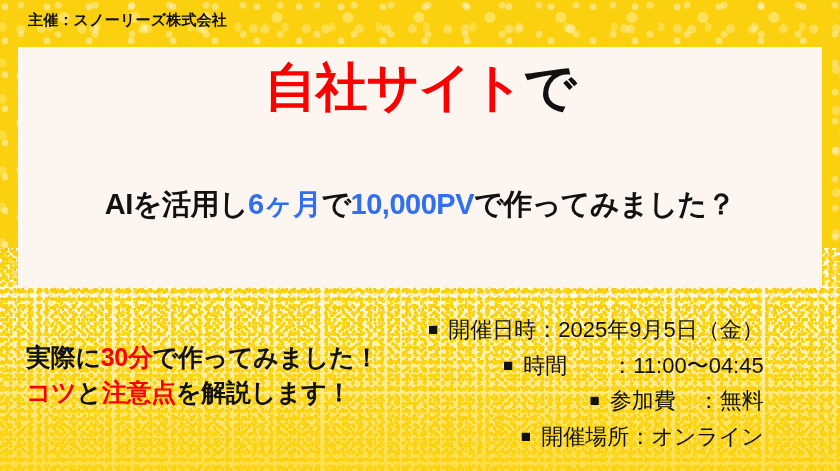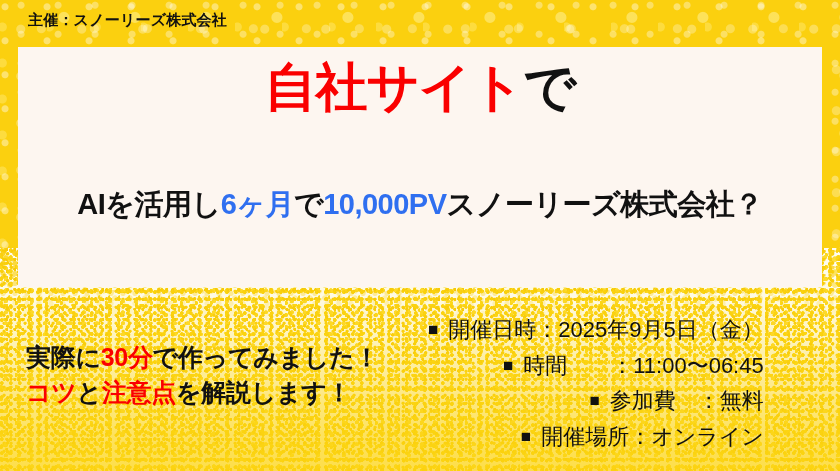--- a/index.html
+++ b/index.html
@@ -164,40 +164,40 @@
   <div class="host">主催：スノーリーズ株式会社</div>
 
   <div class="card">
 
     <div class="title-line title-1">
       <span class="red">自社サイト</span><span class="blk">で</span>
     </div>
 
 
     <div class="title-line title-3">
-      <span class="blk">AIを活用し</span><span class="blue">6ヶ月</span><span class="blk">で</span><span class="blue">10,000PV</span><span class="blk">スノーリーズ株式会社？</span>
+      <span class="blk">AIを活用し</span><span class="blue">6ヶ月</span><span class="blk">で</span><span class="blue">10,000PV</span><span class="blk">で作ってみました？</span>
     </div>
 
   </div>
 
   <div class="pitch">
     <div>
       <span class="blk">実際に</span><span class="red">30分</span><span class="blk">で作ってみました！</span>
     </div>
     <div>
       <span class="red">コツ</span><span class="blk">と</span><span class="red">注意点</span><span class="blk">を解説します！</span>
     </div>
   </div>
 
   <div class="details">
     <span class="det-row">
       <span class="bullet">■</span><span class="det-label">開催日時：</span><span>2025年9月5日（金）</span>
     </span>
     <span class="det-row">
-      <span class="bullet">■</span><span class="det-label">時間　　：</span><span>11:00〜06:45</span>
+      <span class="bullet">■</span><span class="det-label">時間　　：</span><span>11:00〜04:45</span>
     </span>
     <span class="det-row">
       <span class="bullet">■</span><span class="det-label">参加費　：</span><span>無料</span>
     </span>
     <span class="det-row">
       <span class="bullet">■</span><span class="det-label">開催場所：</span><span>オンライン</span>
     </span>
   </div>
 
 </div>

